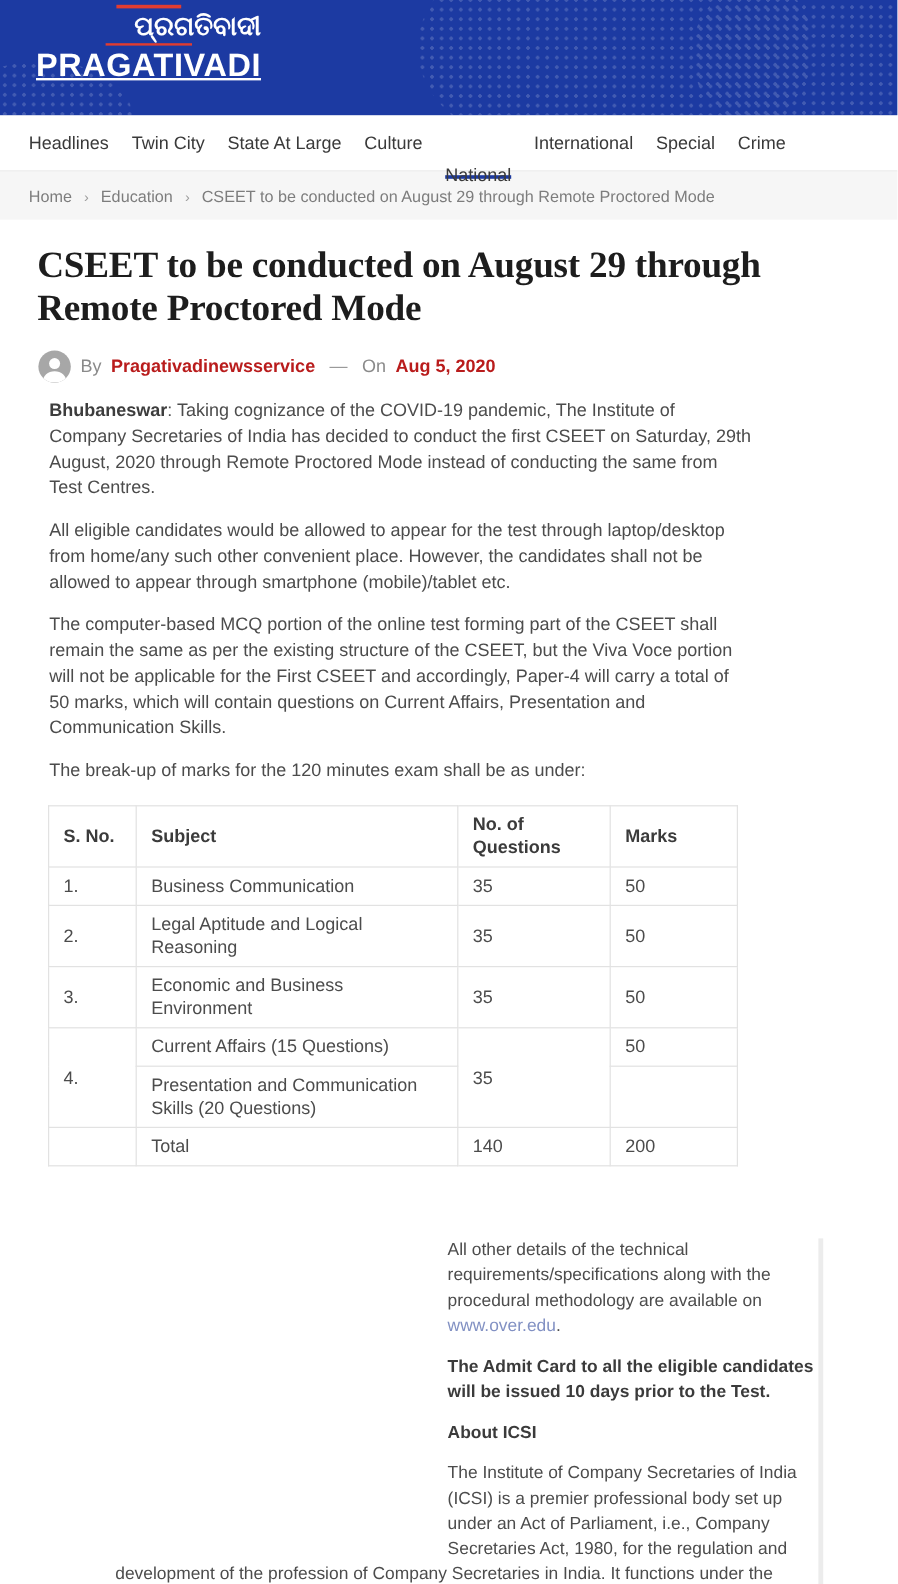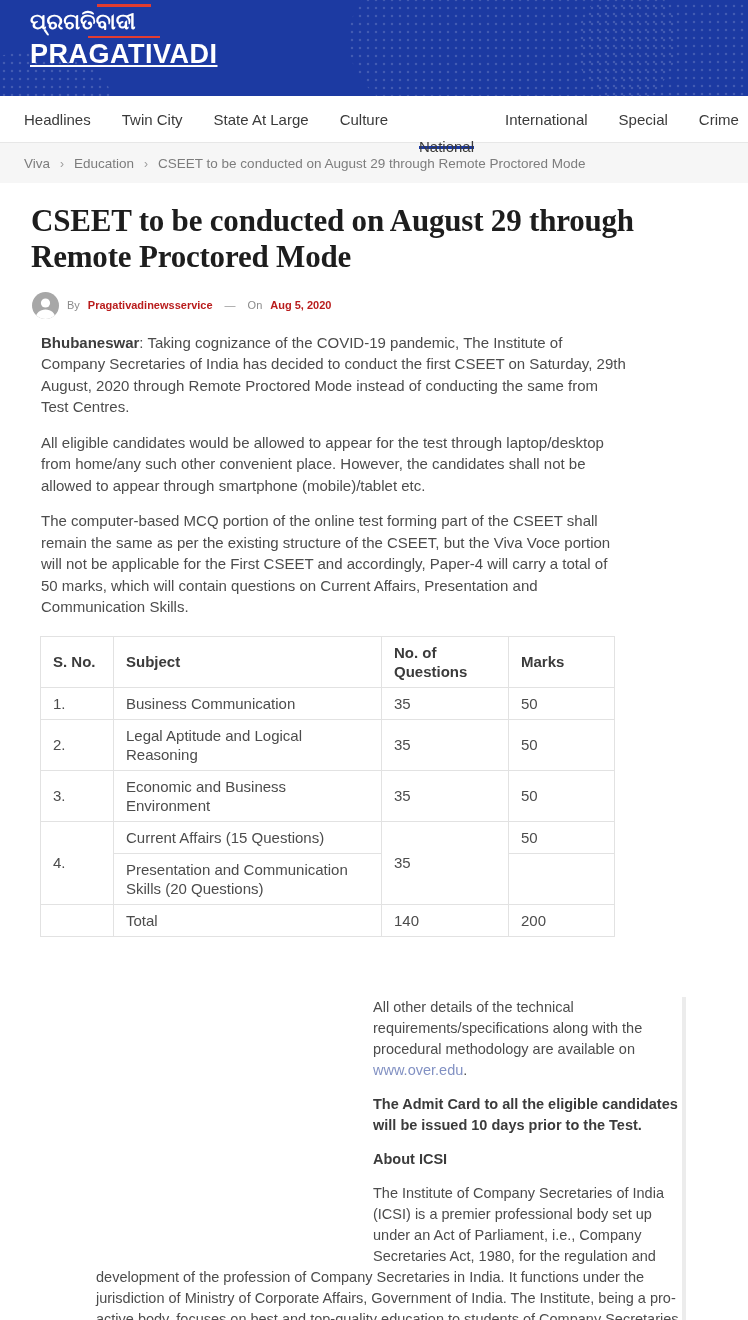--- a/index.html
+++ b/index.html
@@ -5,40 +5,40 @@
   * { box-sizing: border-box; margin: 0; padding: 0; }
   html,body { width:748px; background:#fff; font-family:"Liberation Sans", sans-serif; }
   body { height:1320px; overflow:hidden; position:relative; }
 
   
   .header { position:relative; height:96px; background:#1c3aa2; overflow:hidden; }
   .dots { position:absolute; background-image:radial-gradient(rgba(255,255,255,0.17) 1.4px, transparent 1.6px); background-size:8px 8px; }
   .d1 { right:70px; top:-60px; width:330px; height:200px; border-radius:50%; }
   .d2 { right:-70px; top:-30px; width:240px; height:150px; border-radius:45%; }
   .d3 { left:-40px; bottom:-45px; width:150px; height:90px; border-radius:50%; }
-  .logo { position:absolute; left:30px; top:4px; text-align:left; color:#fff; cursor:pointer; }
+  .logo { position:absolute; left:30px; top:4px; text-align:right; color:#fff; cursor:pointer; }
   .logo-accent-top { width:54px; height:3px; background:#e23c30; margin:0 auto 2px auto; }
   .logo-odia { font-size:22px; font-weight:bold; line-height:26px; }
   .logo-accent-bottom { width:72px; height:2px; background:#e23c30; margin:1px auto 1px auto; }
   .logo-word { font-size:27px; font-weight:bold; letter-spacing:0.5px; line-height:30px;text-decoration:underline; }
 
   
-  .nav { height:47px; display:flex; align-items:stretch; padding:0 0 0 24px; gap:31px; border-bottom:1px solid #e7e7e7; background:#fff; }
+  .nav { height:47px; display:flex; align-items:stretch; padding:0 0 0 24px; gap:19px; border-bottom:1px solid #e7e7e7; background:#fff; }
   .nav-item { display:flex; align-items:center; font-size:15px; color:#3a3a3a; border-bottom:3px solid transparent; padding-top:3px; cursor:pointer; white-space:nowrap; }
   .nav-item.active { border-bottom-color:#1c3aa2;margin-top:47px; }
 
   
   .breadcrumb { background:#f6f6f6; padding:13px 24px 12px 24px; font-size:13.5px; color:#7d7d7d; display:flex; gap:10px; align-items:center; }
   .crumb { white-space:nowrap; }
   .crumb-sep { color:#9d9d9d; font-size:12px; }
 
   
   .article { position:relative; padding:14px 0 0 31px; }
   .title { font-family:"Liberation Serif", serif; font-weight:bold; font-size:31px; line-height:1.17; color:#1d1d1d; width:660px; margin:6px 0 16px 0; letter-spacing:-0.2px; }
-  .byline { display:flex; align-items:center; gap:8px; margin:0 0 13px 1px; font-size:11px; color:#8a8a8a; }
+  .byline { display:flex; align-items:center; gap:8px; margin:0 0 13px 1px; font-size:15px; color:#8a8a8a; }
   .avatar { width:27px; height:27px; border-radius:50%; background:#a7a7a7; overflow:hidden; flex:0 0 auto; display:flex; align-items:flex-end; justify-content:center; }
   .avatar svg { display:block; }
   .byline .strong { color:#b91c1c; font-weight:bold; }
   .byline .dash { color:#9a9a9a; padding:0 4px; }
 
   .article p.body-p { width:587px; margin:0 0 14px 10px; font-size:15px; line-height:21.5px; color:#4c4c4c; }
   .article p.body-p b { color:#3d3d3d; }
 
   
   .marks-table { border-collapse:collapse; margin:18px 0 0 9px; font-size:15px; color:#4c4c4c; }
@@ -74,21 +74,21 @@
   <div class="nav-item">Twin City</div>
   <div class="nav-item">State At Large</div>
   <div class="nav-item">Culture</div>
   <div class="nav-item active">National</div>
   <div class="nav-item">International</div>
   <div class="nav-item">Special</div>
   <div class="nav-item">Crime</div>
 </div>
 
 <div class="breadcrumb">
-  <span class="crumb">Viva</span>
+  <span class="crumb">Home</span>
   <span class="crumb-sep">›</span>
   <span class="crumb">Education</span>
   <span class="crumb-sep">›</span>
   <span class="crumb">CSEET to be conducted on August 29 through Remote Proctored Mode</span>
 </div>
 
 <div class="article">
   <h1 class="title">
     
   CSEET to be conducted on August 29 through Remote Proctored Mode</h1>
@@ -103,20 +103,21 @@
     <span>By</span>
     <span class="strong">Pragativadinewsservice</span>
     <span class="dash">—</span>
     <span>On</span>
     <span class="strong">Aug 5, 2020</span>
   </div>
 
   <p class="body-p"><b>Bhubaneswar</b><span>: Taking cognizance of the COVID-19 pandemic, The Institute of Company Secretaries of India has decided to conduct the first CSEET on Saturday, 29th August, 2020 through Remote Proctored Mode instead of conducting the same from Test Centres.</span></p>
   <p class="body-p">All eligible candidates would be allowed to appear for the test through laptop/desktop from home/any such other convenient place. However, the candidates shall not be allowed to appear through smartphone (mobile)/tablet etc.</p>
   <p class="body-p">The computer-based MCQ portion of the online test forming part of the CSEET shall remain the same as per the existing structure of the CSEET, but the Viva Voce portion will not be applicable for the First CSEET and accordingly, Paper-4 will carry a total of 50 marks, which will contain questions on Current Affairs, Presentation and Communication Skills.</p>
+  <p class="body-p">The break-up of marks for the 120 minutes exam shall be as under:</p>
 
   <table class="marks-table">
     <tbody>
         <tr>
       <th class="col-sno">S. No.</th>
       <th class="col-subject">Subject</th>
       <th class="col-q">No. of Questions</th>
       <th class="col-marks">Marks</th>
     </tr>
     <tr>

